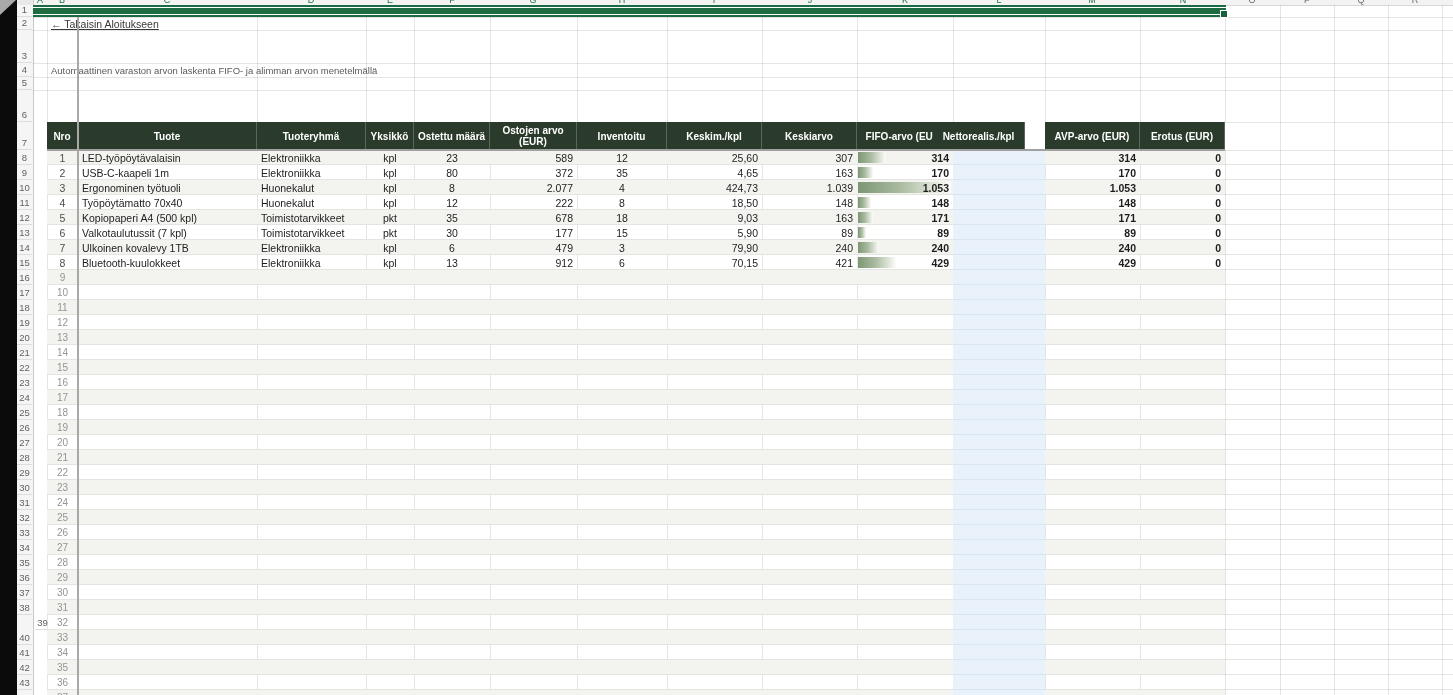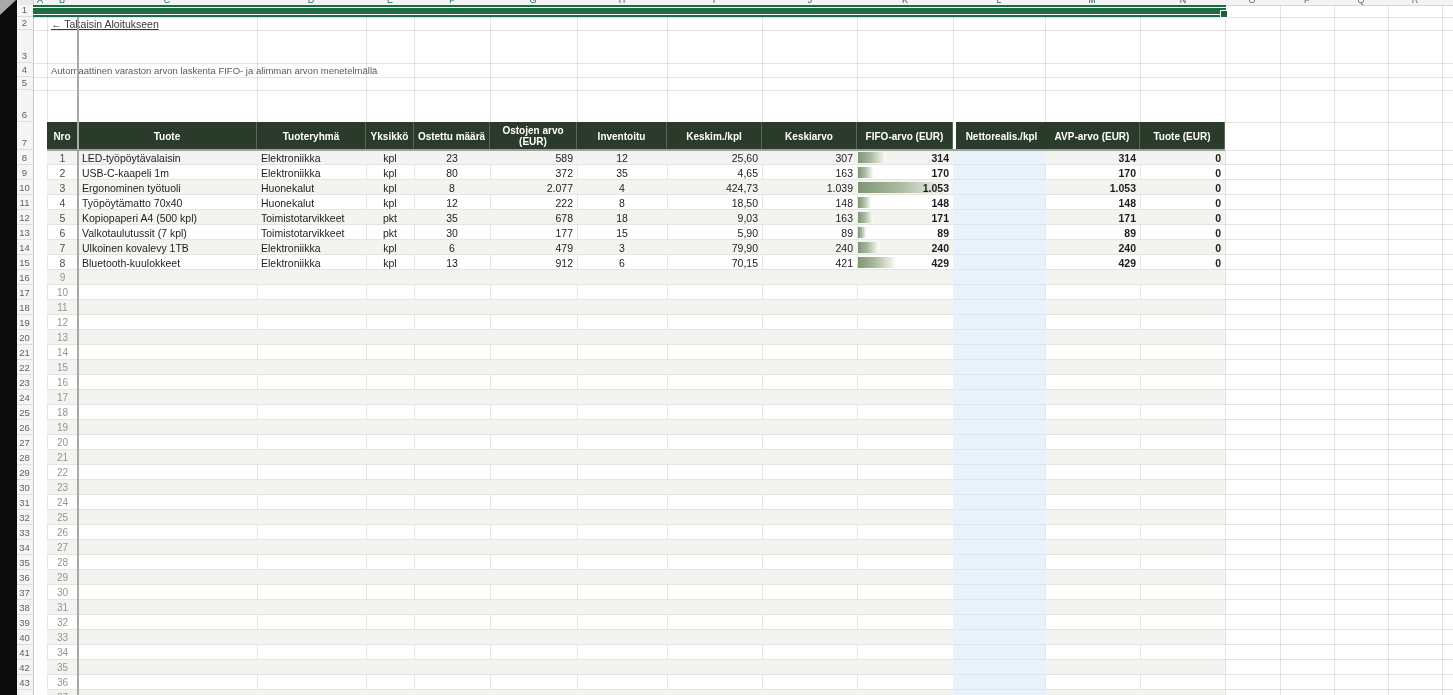--- a/index.html
+++ b/index.html
@@ -108,21 +108,21 @@
         <div class="row-num" style="top: 460px; height: 15px;">29</div>
         <div class="row-num" style="top: 475px; height: 15px;">30</div>
         <div class="row-num" style="top: 490px; height: 15px;">31</div>
         <div class="row-num" style="top: 505px; height: 15px;">32</div>
         <div class="row-num" style="top: 520px; height: 15px;">33</div>
         <div class="row-num" style="top: 535px; height: 15px;">34</div>
         <div class="row-num" style="top: 550px; height: 15px;">35</div>
         <div class="row-num" style="top: 565px; height: 15px;">36</div>
         <div class="row-num" style="top: 580px; height: 15px;">37</div>
         <div class="row-num" style="top: 595px; height: 15px;">38</div>
-        <div class="row-num" style="top: 610px; height: 15px;">39</div>
+        <div class="row-num" style="top: 610px; height: 15px; margin-left: 18px;">39</div>
         <div class="row-num" style="top: 625px; height: 15px;">40</div>
         <div class="row-num" style="top: 640px; height: 15px;">41</div>
         <div class="row-num" style="top: 655px; height: 15px;">42</div>
         <div class="row-num" style="top: 670px; height: 15px;">43</div>
         <div class="row-num" style="top: 685px; height: 15px;">44</div>
       </div>
   </div>
 
   <div id="gridlines">
       <div class="abs gl" style="left: 33px; top: 17px; width: 1420px; height: 1px;"></div>
@@ -384,20 +384,20 @@
       <div class="abs hcell" style="left: 47px; width: 31px;">Nro</div>
       <div class="abs hcell" style="left: 78px; width: 179px;">Tuote</div>
       <div class="abs hcell" style="left: 257px; width: 109px;">Tuoteryhmä</div>
       <div class="abs hcell" style="left: 366px; width: 48px;">Yksikkö</div>
       <div class="abs hcell" style="left: 414px; width: 76px;">Ostettu määrä</div>
       <div class="abs hcell" style="left: 490px; width: 87px;">Ostojen arvo (EUR)</div>
       <div class="abs hcell" style="left: 577px; width: 90px;">Inventoitu</div>
       <div class="abs hcell" style="left: 667px; width: 95px;">Keskim./kpl</div>
       <div class="abs hcell" style="left: 762px; width: 95px;">Keskiarvo</div>
       <div class="abs hcell" style="left: 857px; width: 96px;">FIFO-arvo (EUR)</div>
-      <div class="abs hcell" style="left: 956px; width: 92px;">Nettorealis./kpl</div>
+      <div class="abs hcell" style="left: 933px; width: 92px;">Nettorealis./kpl</div>
       <div class="abs hcell" style="left: 1045px; width: 95px;">AVP-arvo (EUR)</div>
-      <div class="abs hcell" style="left: 1140px; width: 85px;">Tuote (EUR)</div>
+      <div class="abs hcell" style="left: 1140px; width: 85px;">Erotus (EUR)</div>
     </div>
   <div class="abs hdr-underline"></div>
 
 <div class="abs thickline" style="left: 77px; top: 17px; width: 2px; height: 678px;"></div>
   </div>
 
 </body></html>

